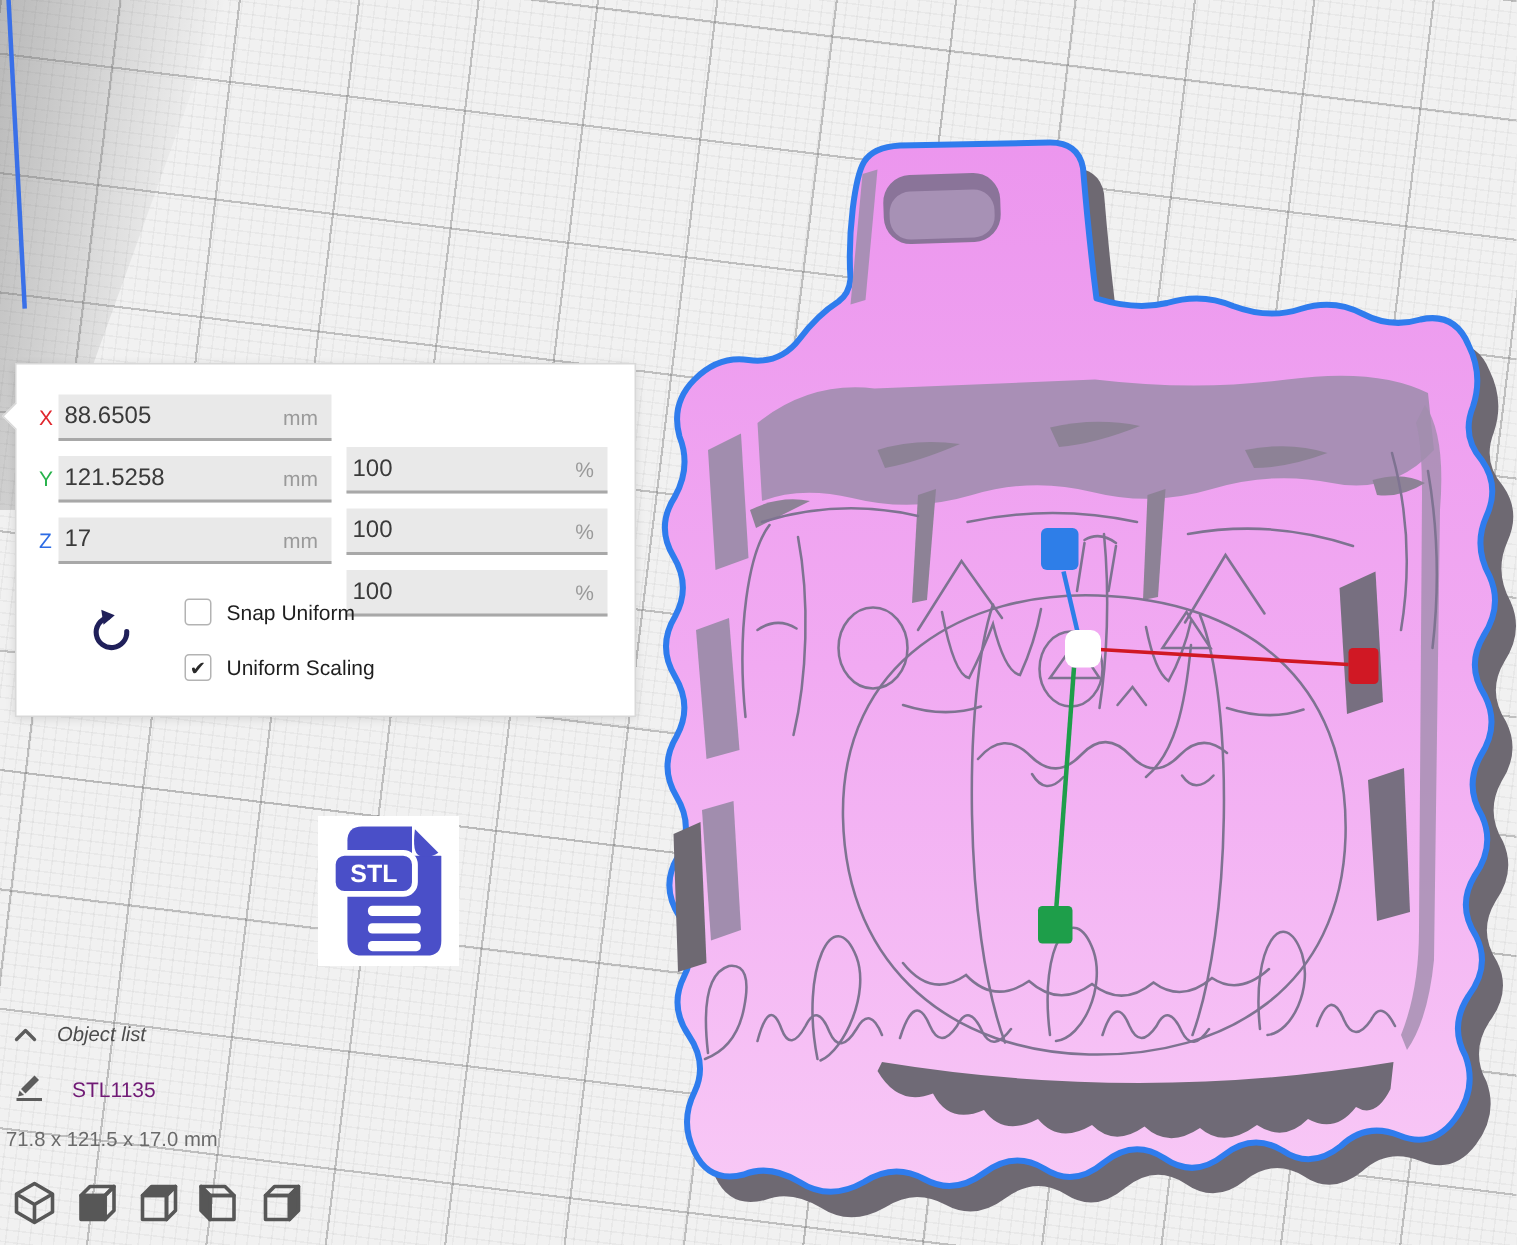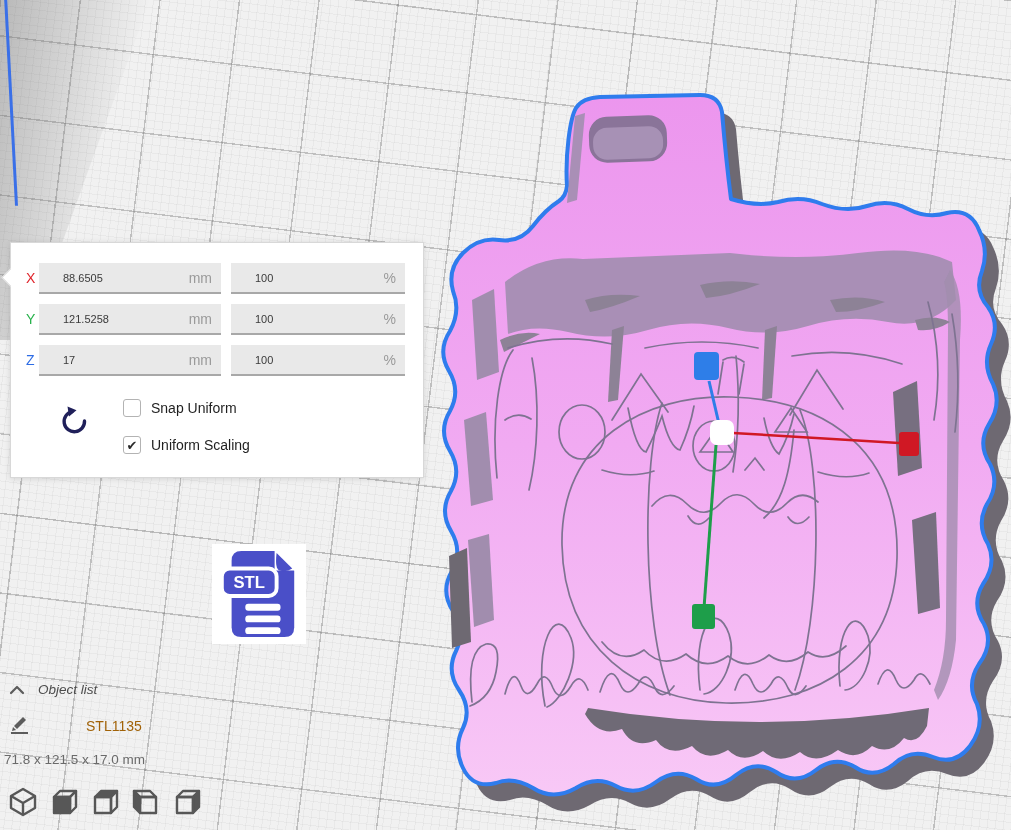--- a/index.html
+++ b/index.html
@@ -45,25 +45,25 @@
   .axis-row{ position:absolute; left:0; height:31px; width:100%; }
   .axis-label{ position:absolute; left:15px; top:7px; font-size:14px; font-weight:400; }
   .axis-x .axis-label{ color:#e0262d; }
   .axis-y .axis-label{ color:#27b24b; }
   .axis-z .axis-label{ color:#2d6ce5; }
   .field{
     position:absolute; top:0; height:31px; background:#e9e9e9;
     border-bottom:2px solid #a8a8a8; display:flex; align-items:center;
   }
   .field.f-mm{ left:28px; width:182px; }
-  .field.f-pct{ left:220px; width:174px; }
+  .field.f-pct{ left:220px; width:174px;margin-top:35px; }
   .field input{
     border:none; background:transparent; outline:none;
-    font-family:"Liberation Sans",sans-serif; font-size:11px; color:#3a3a3a;
-    padding-left:24px; width:70%;
+    font-family:"Liberation Sans",sans-serif; font-size:16px; color:#3a3a3a;
+    padding-left:4px; width:70%;
   }
   .field .unit{
     position:absolute; right:9px; font-size:14px; color:#9a9a9a;
   }
   .reset-wrap{ position:absolute; left:48px; top:160px; width:32px; height:34px; cursor:pointer; }
   .checkbox{
     position:absolute; left:112px; width:18px; height:18px;
     background:#fff; border:1px solid #b3b3b3; border-radius:3px;
     font-size:13px; color:#2a2a2a; text-align:center; line-height:17px; cursor:pointer;
   }
@@ -73,21 +73,21 @@
   
   .stl-thumb{
     position:absolute; left:212px; top:544px; width:94px; height:100px;
     background:#ffffff; display:flex; align-items:center; justify-content:center;
   }
 
   
   .objlist-header{ position:absolute; left:38px; top:682px; font-size:13.5px; color:#4c4c4c;font-style:italic; }
   .chevron-wrap{ position:absolute; left:8px; top:683px; width:18px; height:14px; cursor:pointer; }
   .edit-wrap{ position:absolute; left:8px; top:713px; width:22px; height:22px; }
-  .objlist-item{ position:absolute; left:48px; top:718px; font-size:14px; color:#a16207; cursor:pointer;margin-left:38px; }
+  .objlist-item{ position:absolute; left:48px; top:718px; font-size:14px; color:#701a75; cursor:pointer; }
   .model-dims{ position:absolute; left:4px; top:752px; font-size:13.5px; color:#6a6a6a; }
 
   
   .viewbar{ position:absolute; left:8px; top:786px; height:34px; display:flex; gap:11px; }
   .viewbar .vbtn{ width:30px; height:32px; cursor:pointer; }
 </style>
 </head>
 <body>
 
 <div class="plate-edge-shade"></div>

